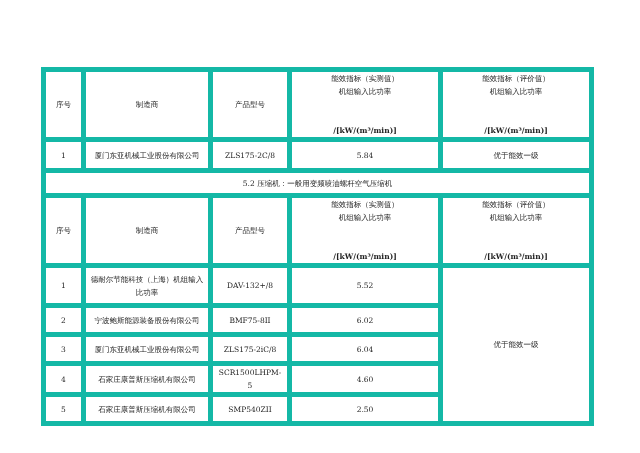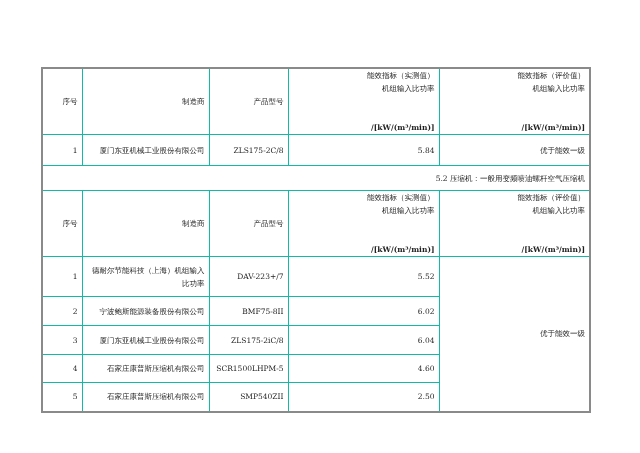--- a/index.html
+++ b/index.html
@@ -17,22 +17,22 @@
   }
   table.doc-table {
     position: absolute;
     left: 41px; top: 67px;
     width: 548px;
     border-collapse: collapse;
     table-layout: fixed;
     border: 2px solid #8a8a8a;
   }
   table.doc-table td {
-    border: 1px solid #14b8a6;
-    text-align: right;
+    border: 5px solid #14b8a6;
+    text-align: center;
     vertical-align: middle;
     font-size: 7.5px;
     line-height: 13px;
     padding: 0 4px;
     word-break: break-all;
   }
   .hl { display: block; line-height: 13px; }
   .formula { font-weight: bold; margin-top: 26px; }
   tr.h46 { height: 46px; }
   tr.h31 { height: 31px; }
@@ -109,21 +109,21 @@
         <td>
           <span class="hl">能效指标（评价值）</span>
           <span class="hl">机组输入比功率</span>
           <span class="hl formula">/[kW/(m³/min)]</span>
         </td>
       </tr>
 
       <tr class="h40">
         <td>1</td>
         <td>德耐尔节能科技（上海）机组输入比功率</td>
-        <td>DAV-223+/7</td>
+        <td>DAV-132+/8</td>
         <td>5.52</td>
         <td rowspan="5">优于能效一级</td>
       </tr>
       <tr class="h29">
         <td>2</td>
         <td>宁波鲍斯能源装备股份有限公司</td>
         <td>BMF75-8II</td>
         <td>6.02</td>
       </tr>
       <tr class="h29">

